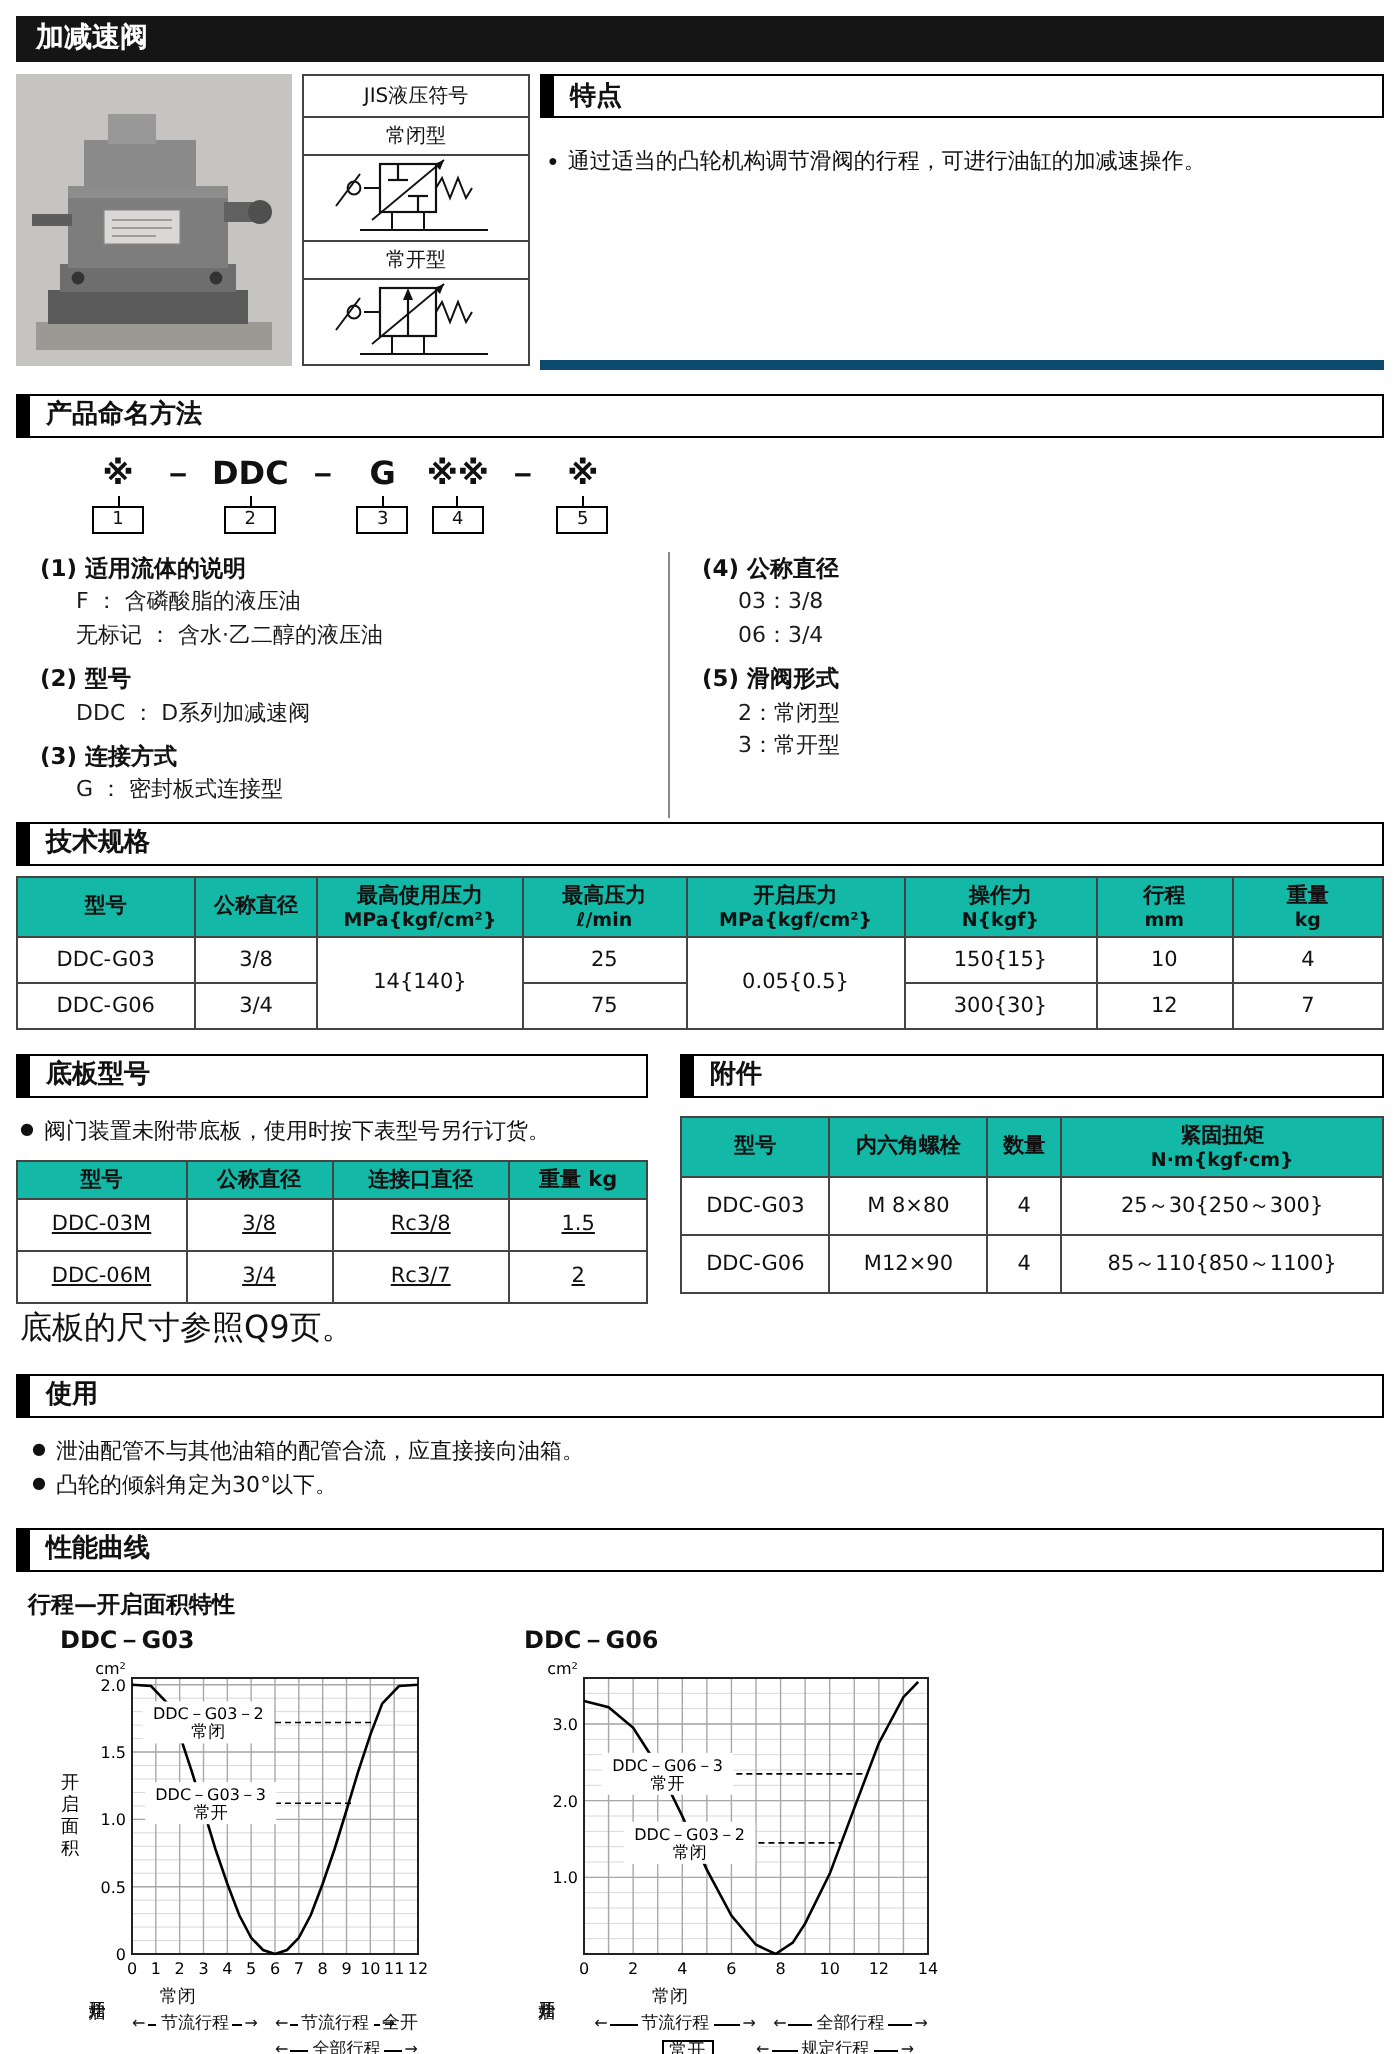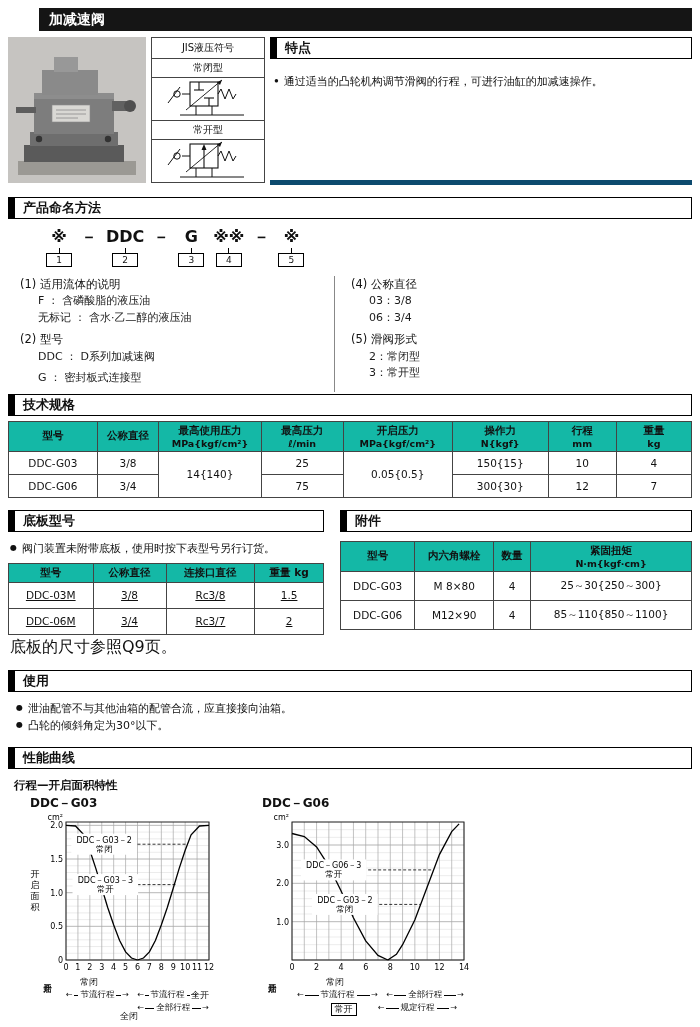--- a/index.html
+++ b/index.html
@@ -1,20 +1,20 @@
 <!DOCTYPE html>
 <html><head>
 <meta charset="utf-8">
 <style>
   *{margin:0;padding:0;box-sizing:border-box;}
   html,body{background:#fff;}
   body{width:700px;height:1027px;font-family:"DejaVu Sans","Liberation Sans",sans-serif;color:#111;}
   .page{width:700px;height:1027px;padding:8px 8px 0;background:#fff;overflow:hidden;position:relative;}
 
-  .title-bar{background:#151515;color:#fff;font-size:14px;font-weight:bold;height:23px;line-height:17px;padding:3px 10px;margin-left:31px;}
+  .title-bar{background:#151515;color:#fff;font-size:14px;font-weight:bold;height:23px;line-height:17px;padding:3px 10px;}
 
   .sec-h{border:1px solid #000;border-left:7px solid #000;background:#fff;font-size:13px;font-weight:bold;height:22px;line-height:16px;padding:2px 8px;}
 
   .top-row{display:flex;gap:5px;margin-top:6px;height:148px;}
   .photo{width:138px;height:146px;background:#c6c4c1;flex:none;}
   .jis{width:114px;height:146px;border:1px solid #444;display:flex;flex-direction:column;text-align:center;flex:none;}
   .jis-title{font-size:10px;padding:3px 0;border-bottom:1px solid #444;}
   .jis-label{font-size:10px;padding:2px 0;border-bottom:1px solid #444;}
   .jis-sym{flex:1;display:flex;align-items:center;justify-content:center;border-bottom:1px solid #444;}
   .jis-sym.last{border-bottom:none;}
@@ -25,21 +25,21 @@
   .naming{padding:8px 4px 2px 12px;}
   .code-grid{display:grid;grid-template-columns:repeat(8,max-content);column-gap:9px;margin-left:26px;justify-content:start;}
   .code-part{font-size:16px;font-weight:bold;text-align:center;grid-row:1;}
   .code-cell{grid-row:2;display:flex;flex-direction:column;align-items:center;}
   .tick{width:1px;height:5px;background:#000;}
   .nbox{border:1px solid #000;font-size:9px;line-height:12px;width:26px;text-align:center;background:#fff;}
   .naming-cols{display:flex;margin-top:9px;}
   .col-left{width:47%;}
   .col-right{width:53%;border-left:1px solid #888;padding-left:16px;}
   .ng{margin-bottom:5px;}
-  .ng h4{font-size:11.5px;font-weight:normal;line-height:1.5;}
+  .ng h4{font-size:11.5px;font-weight:bold;line-height:1.5;}
   .ng .ln{font-size:11px;line-height:1.5;padding-left:18px;color:#1a1a1a;}
 
   table.t{border-collapse:collapse;font-size:10.5px;}
   .t th,.t td{border:1px solid #444;text-align:center;padding:2px 3px;}
   .t thead th{background:#14b8a6;}
   .th-n{font-weight:bold;font-size:10.5px;}
   .th-u{font-weight:bold;font-size:9.5px;}
   .spec{width:100%;margin-top:5px;}
   .spec td{height:23px;}
   .sect-gap{margin-top:12px;}
@@ -188,20 +188,21 @@
         <div class="ng">
           <h4>(1) 适用流体的说明</h4>
           <div class="ln">F ： 含磷酸脂的液压油</div>
           <div class="ln">无标记 ： 含水·乙二醇的液压油</div>
         </div>
         <div class="ng">
           <h4>(2) 型号</h4>
           <div class="ln">DDC ： D系列加减速阀</div>
         </div>
         <div class="ng">
+          <h4>(3) 连接方式</h4>
           <div class="ln">G ： 密封板式连接型</div>
         </div>
       </div>
       <div class="col-right">
         <div class="ng">
           <h4>(4) 公称直径</h4>
           <div class="ln">03：3/8</div>
           <div class="ln">06：3/4</div>
         </div>
         <div class="ng">

